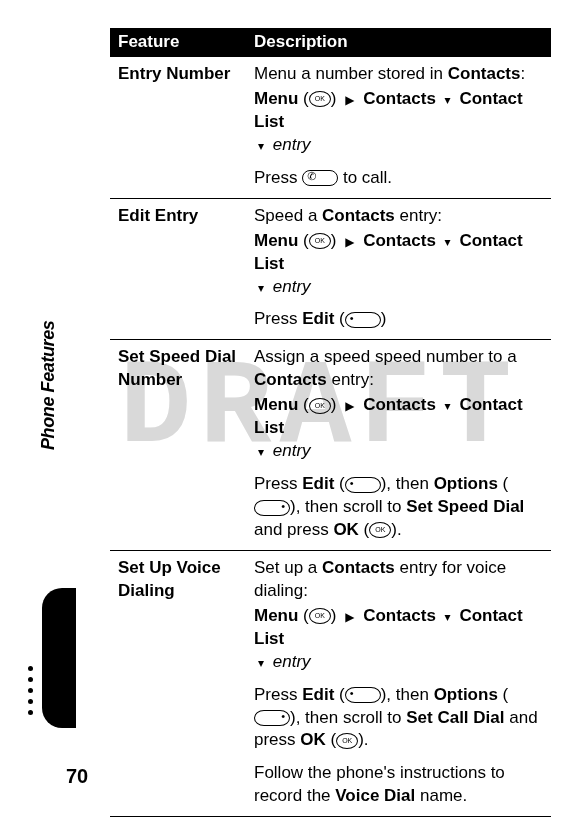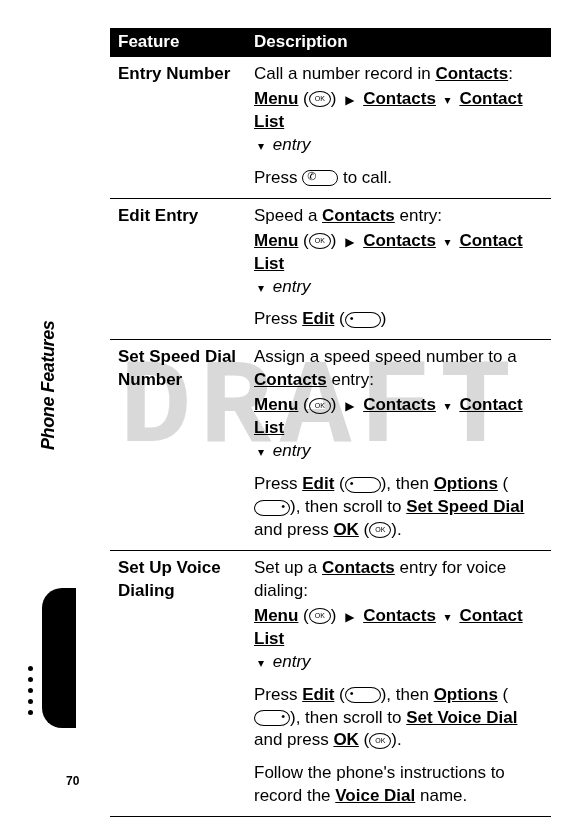--- a/index.html
+++ b/index.html
@@ -47,21 +47,21 @@
     border-bottom: 1px solid #000;
     padding: 6px 8px 8px 8px;
     font-size: 17px;
     line-height: 1.35;
     vertical-align: top;
   }
   table.feat td.fcell {
     width: 120px;
     font-weight: bold;
   }
-  .bolded { font-family: "Arial Narrow", Arial, sans-serif; font-weight: bold; text-decoration: underline; }
+  .bolded { font-family: "Arial Narrow", Arial, sans-serif; font-weight: bold; }
   .entry-it { font-style: italic; }
   .navpath { margin-top: 2px; }
   .navpath .sep { margin: 0 4px; font-size: 12px; }
   .pressline { margin-top: 10px; }
   .okbtn, .softkey, .callkey {
     display: inline-block;
     vertical-align: middle;
   }
   .okbtn {
     width: 20px; height: 14px;
@@ -118,21 +118,21 @@
     font-size: 18px;
     white-space: nowrap;
     z-index:2;
     letter-spacing: -0.4px;
   }
   .pagenum {
     position: absolute;
     left: 66px;
     bottom: 30px;
     font-weight: bold;
-    font-size: 12px;
+    font-size: 20px;
     z-index:2;
   }
 </style>
 </head>
 <body>
 
 <div class="watermark">
   <span>DRAFT</span>
 </div>
 
@@ -151,21 +151,21 @@
 <table class="feat">
   <tbody>
         <tr>
     <th>Feature</th>
     <th>Description</th>
   </tr>
 
   <tr>
     <td class="fcell">Entry Number</td>
     <td>
-      <span>Call a number record in </span><span class="bolded">Contacts</span><span>:</span>
+      <span>Menu a number stored in </span><span class="bolded">Contacts</span><span>:</span>
       <div class="navpath">
         <span class="bolded">Menu</span>
         (<span class="okbtn">OK</span>)
         <span class="sep">▶</span>
         <span class="bolded">Contacts</span>
         <span class="sep">▾</span>
         <span class="bolded">Contact List</span><br>
         <span class="sep">▾</span>
         <span class="entry-it">entry</span>
       </div>
@@ -223,21 +223,21 @@
         <span class="bolded">Menu</span>
         (<span class="okbtn">OK</span>)
         <span class="sep">▶</span>
         <span class="bolded">Contacts</span>
         <span class="sep">▾</span>
         <span class="bolded">Contact List</span><br>
         <span class="sep">▾</span>
         <span class="entry-it">entry</span>
       </div>
       <div class="pressline">
-        <span>Press </span><span class="bolded">Edit</span> (<span class="softkey left"></span>)<span>, then </span><span class="bolded">Options</span> (<span class="softkey right"></span>)<span>, then scroll to </span><span class="bolded">Set Voice Dial</span><span> and press </span><span class="bolded">OK</span> (<span class="okbtn">OK</span>)<span>.</span>
+        <span>Press </span><span class="bolded">Edit</span> (<span class="softkey left"></span>)<span>, then </span><span class="bolded">Options</span> (<span class="softkey right"></span>)<span>, then scroll to </span><span class="bolded">Set Call Dial</span><span> and press </span><span class="bolded">OK</span> (<span class="okbtn">OK</span>)<span>.</span>
       </div>
       <div class="pressline">
         <span>Follow the phone's instructions to record the </span><span class="bolded">Voice Dial</span><span> name.</span>
       </div>
     </td>
   </tr>
 
 </tbody>
     </table>
 </div>

